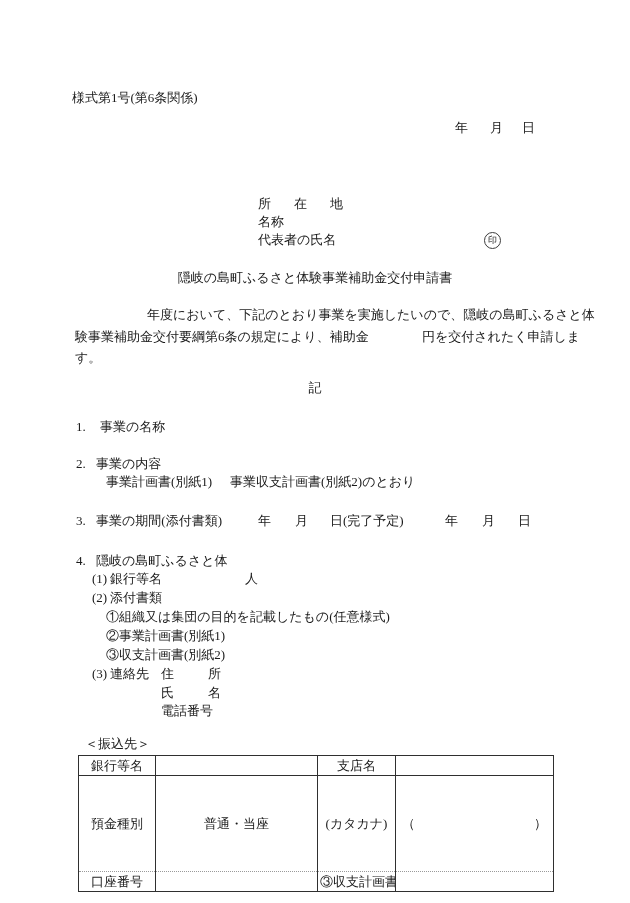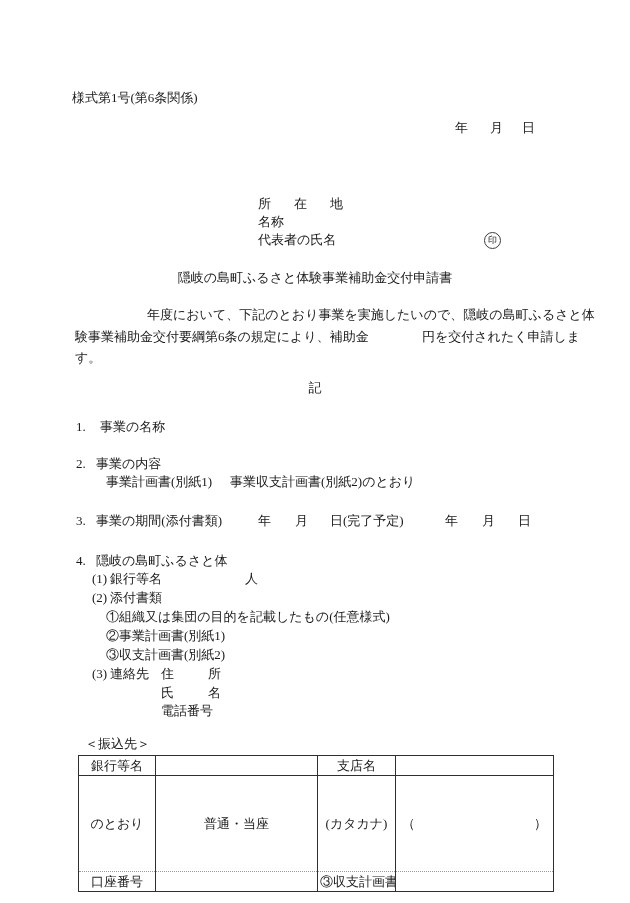--- a/index.html
+++ b/index.html
@@ -173,21 +173,21 @@
         <col style="width:158px">
     </colgroup>
     <tbody>
       <tr>
         <td class="lbl">銀行等名</td>
         <td class="val"></td>
         <td class="lbl">支店名</td>
         <td class="val"></td>
       </tr>
       <tr class="dot-bottom">
-        <td class="lbl">のとおり</td>
+        <td class="lbl">預金種別</td>
         <td class="lbl">普通・当座</td>
         <td class="lbl">(カタカナ)</td>
         <td class="val kana">
           <span class="kana-inner">
             <span>（</span>
             <span>）</span>
           </span>
         </td>
       </tr>
       <tr class="dot-top">

